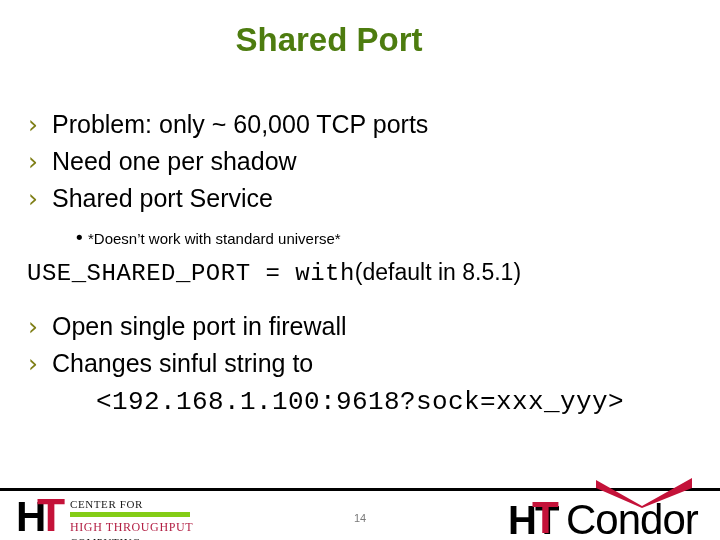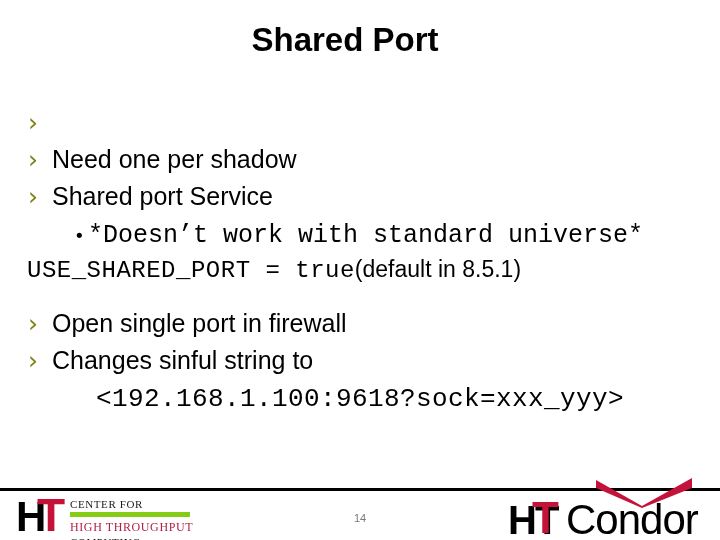--- a/index.html
+++ b/index.html
@@ -18,26 +18,26 @@
     width: 720px;
     height: 540px;
     background: #ffffff;
     box-sizing: border-box;
   }
 
   
   .slide-title {
     position: absolute;
     top: 20px;
-    left: 16px;
+    left: 0;
     width: 658px;
     text-align: center;
     font-size: 33px;
     font-weight: bold;
-    color: #000000;
+    color: #4d7c0f;
     letter-spacing: 0px;
     line-height: 40px;
     white-space: nowrap;
   }
 
   
   .body-area {
     position: absolute;
     top: 108px;
     left: 0;
@@ -74,25 +74,24 @@
   }
   .subbullet-mark {
     color: #000000;
     font-size: 18px;
     line-height: 24px;
     width: 14px;
     flex: 0 0 14px;
     font-family: "DejaVu Sans", sans-serif;
   }
   .subbullet-text {
-    font-size: 25px;
+    font-size: 15px;
     line-height: 24px;
     color: #000000;
     white-space: nowrap;
-    font-family: Liberation Mono, monospace;
   }
 
   .code-row {
     padding-left: 27px;
     margin-top: 4px;
     white-space: nowrap;
     line-height: 34px;
   }
   .code-mono {
     font-family: "Liberation Mono", "DejaVu Sans Mono", monospace;
@@ -263,39 +262,40 @@
 <body>
 
 <div class="slide">
 
   <div class="slide-title">Shared Port</div>
 
   <div class="body-area">
 
     <div class="bullet-row">
       <span class="bullet-mark">›</span>
+      <span class="bullet-text">Problem:  only ~ 60,000 TCP ports</span>
     </div>
 
     <div class="bullet-row">
       <span class="bullet-mark">›</span>
       <span class="bullet-text">Need one per shadow</span>
     </div>
 
     <div class="bullet-row">
       <span class="bullet-mark">›</span>
       <span class="bullet-text">Shared port Service</span>
     </div>
 
     <div class="subbullet-row">
       <span class="subbullet-mark">•</span>
       <span class="subbullet-text">*Doesn’t work with standard universe*</span>
     </div>
 
     <div class="code-row">
-      <span class="code-mono">USE_SHARED_PORT = true</span><span class="code-note">(default in 8.5.1)</span>
+      <span class="code-mono">USE_SHARED_PORT = with</span><span class="code-note">(default in 8.5.1)</span>
     </div>
 
     <div class="gap-block"></div>
 
     <div class="bullet-row">
       <span class="bullet-mark">›</span>
       <span class="bullet-text">Open single port in firewall</span>
     </div>
 
     <div class="bullet-row">

